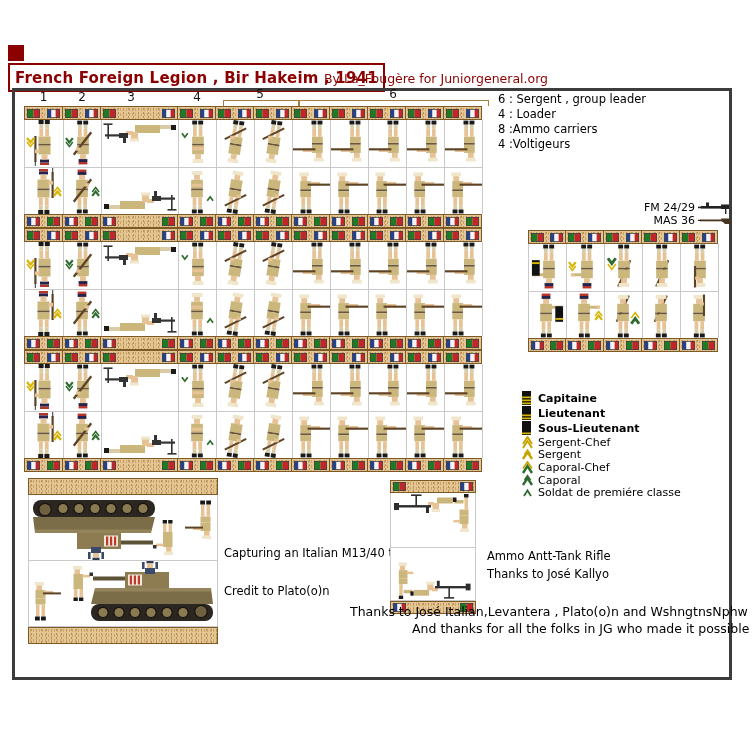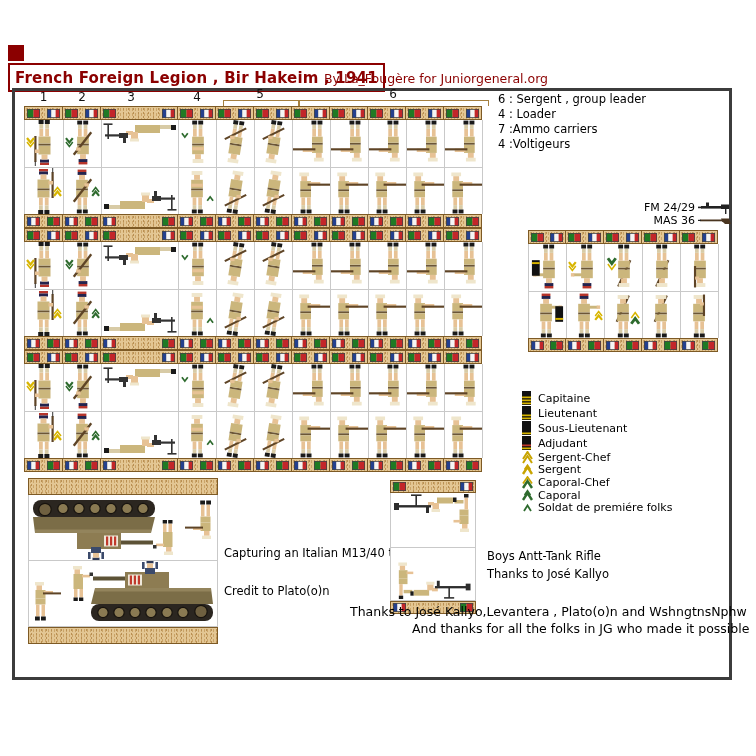--- a/index.html
+++ b/index.html
@@ -31,21 +31,21 @@
   .cell.invc{align-items:flex-start;}
   .invc svg.fig{transform:rotate(180deg);}
   .flag{display:block;line-height:0;}
   
   #roles-legend{left:498px;top:92px;font-size:11.5px;line-height:15px;color:#000;}
   #weapons-legend{left:598px;top:201px;width:134px;}
   .weapon-row{display:flex;justify-content:flex-end;align-items:center;height:13px;}
   .weapon-label{font-size:11px;margin-right:3px;white-space:nowrap;}
   #rank-legend{left:521px;top:391px;}
   .rank-item{display:flex;align-items:center;}
-  .rank-item.officer{height:15px;}
+  .rank-item.officer{height:15px;font-weight:bold;}
   .rank-item.chevron{height:12.6px;}
   .ricon{width:13px;display:flex;justify-content:flex-start;margin-right:4px;line-height:0;}
   .rlabel{font-size:11px;white-space:nowrap;}
   
   #tank-block{left:28px;top:478px;width:190px;}
   #tank-block .band{height:17px;}
   .tcell{height:66px;box-sizing:border-box;border:1px solid #c9c9c9;border-top:none;background:#fff;display:flex;justify-content:center;overflow:hidden;}
   .tcell.invc{align-items:flex-start;border-top:none;}
   .tcell.upc{align-items:flex-end;}
   #boys-block{left:390px;top:480px;width:86px;}
@@ -2145,21 +2145,21 @@
               <rect x="0.4" y="0.4" width="12.2" height="8.2" fill="none" stroke="#444" stroke-width="0.8"></rect>
             </svg></span>
         </div>
       </div>
     </div>
   </div>
 
 <div class="abs" id="roles-legend">
     <div>6 : Sergent , group leader</div>
     <div>4 : Loader</div>
-    <div>7 :Ammo carriers</div>
+    <div>8 :Ammo carriers</div>
     <div>4 :Voltigeurs</div>
   </div>
 
 <div class="abs" id="weapons-legend">
     <div class="weapon-row">
      <span class="weapon-label">FM 24/29</span>
      <span style="line-height:0"><svg width="34" height="13">
           <rect x="3" y="5" width="21" height="2.6" fill="#222"></rect>
           <rect x="8" y="1.5" width="3" height="4" fill="#222"></rect>
           <rect x="23" y="3.5" width="8" height="4.5" fill="#222"></rect>
@@ -2525,30 +2525,20 @@
      <span class="rlabel">Lieutenant</span>
    </div>
     <div class="rank-item officer">
      <span class="ricon">
         <svg width="11" height="15">
           <rect x="1" y="0" width="9" height="14" fill="#111"></rect>
           <rect x="1" y="11.5" width="9" height="1.7" fill="#d8b500"></rect>
         </svg>
       </span>
      <span class="rlabel">Sous-Lieutenant</span>
-   </div>
-    <div class="rank-item officer">
-     <span class="ricon">
-        <svg width="11" height="15">
-          <rect x="1" y="0" width="9" height="14" fill="#111"></rect>
-          <rect x="1" y="8.5" width="9" height="1.7" fill="#c0392b"></rect>
-          <rect x="1" y="11.5" width="9" height="1.7" fill="#d8b500"></rect>
-        </svg>
-      </span>
-     <span class="rlabel">Adjudant</span>
    </div>
     <div class="rank-item chevron">
      <span class="ricon">
         <svg width="13" height="13">
           <path d="M2,12 L6.5,5 L11,12" stroke="#c8a400" stroke-width="2" fill="none"></path>
           <path d="M2,8 L6.5,1 L11,8" stroke="#c8a400" stroke-width="2" fill="none"></path>
         </svg>
       </span>
      <span class="rlabel">Sergent-Chef</span>
    </div>
@@ -2578,21 +2568,21 @@
         </svg>
       </span>
      <span class="rlabel">Caporal</span>
    </div>
     <div class="rank-item chevron">
      <span class="ricon">
         <svg width="13" height="9">
           <path d="M3,8 L6.5,2.5 L10,8" stroke="#2e6b2e" stroke-width="1.8" fill="none"></path>
         </svg>
       </span>
-     <span class="rlabel">Soldat de premiére folks</span>
+     <span class="rlabel">Soldat de premiére classe</span>
    </div>
   </div>
 
 <div class="abs" id="tank-block">
   <div class="band"></div>
   <div class="tcell invc" id="tank-scene-inv">
       <svg class="fig" width="188" height="66" viewBox="0 0 188 66">
   <g>
     <rect x="6" y="22" width="9" height="3.4" fill="#efe6cc"></rect>
           <rect x="7.5" y="25.4" width="5.5" height="4.6" fill="#e7c295"></rect>
@@ -2779,17 +2769,17 @@
           <rect x="8.7" width="4.3" height="9" fill="#c3262a"></rect>
           <rect x="0.4" y="0.4" width="12.2" height="8.2" fill="none" stroke="#444" stroke-width="0.8"></rect>
         </svg></span>
       <span class="flag"><svg width="13" height="9">
           <rect width="6.5" height="9" fill="#1f7a24"></rect>
           <rect x="6.5" width="6.5" height="9" fill="#c3262a"></rect>
           <rect x="0.4" y="0.4" width="12.2" height="8.2" fill="none" stroke="#444" stroke-width="0.8"></rect>
         </svg></span>
     </div>
 </div>
-<div class="abs caption" id="boys-caption1">Boys Antt-Tank Rifle</div>
+<div class="abs caption" id="boys-caption1">Ammo Antt-Tank Rifle</div>
 <div class="abs caption" id="boys-caption2">Thanks to José Kallyo</div>
 
-<div class="abs" id="footer-line1">Thanks to José Kallyo,Levantera , Plato(o)n and WshngtnsNphw</div>
+<div class="abs" id="footer-line1">Thanks to José Italian,Levantera , Plato(o)n and WshngtnsNphw</div>
 <div class="abs" id="footer-line2">And thanks for all the folks in JG who made it possible</div>
 
 </body></html>

